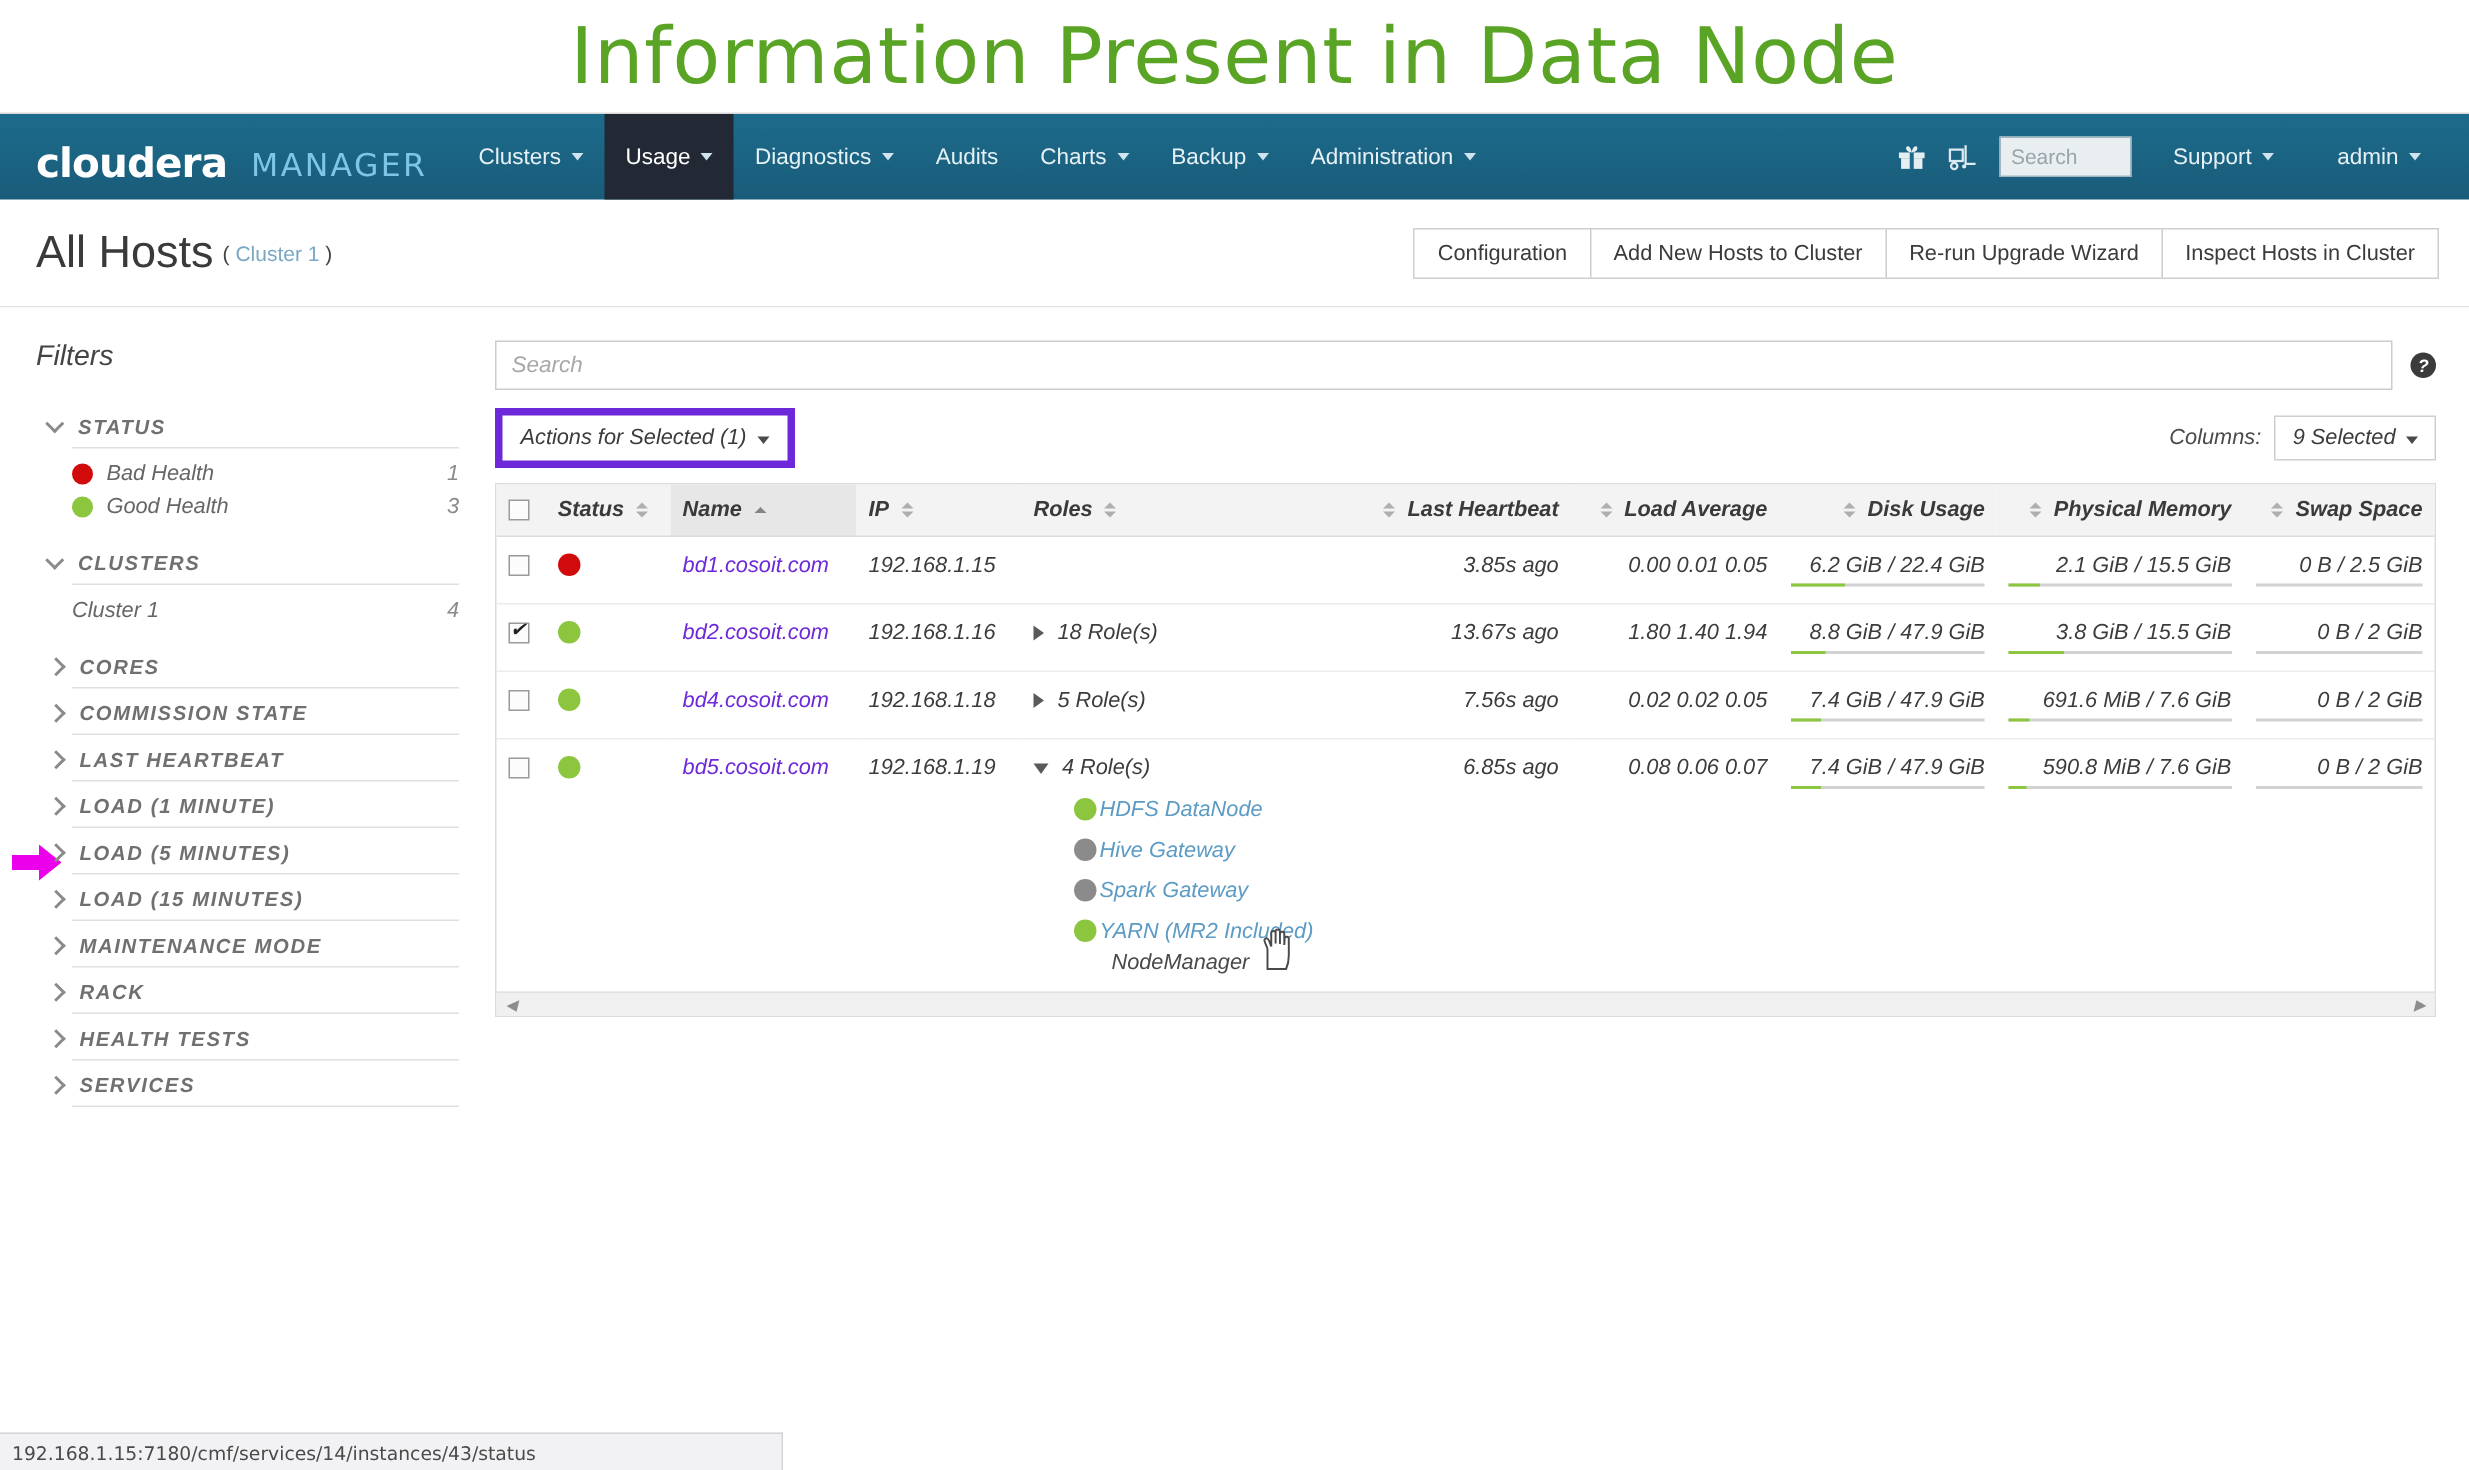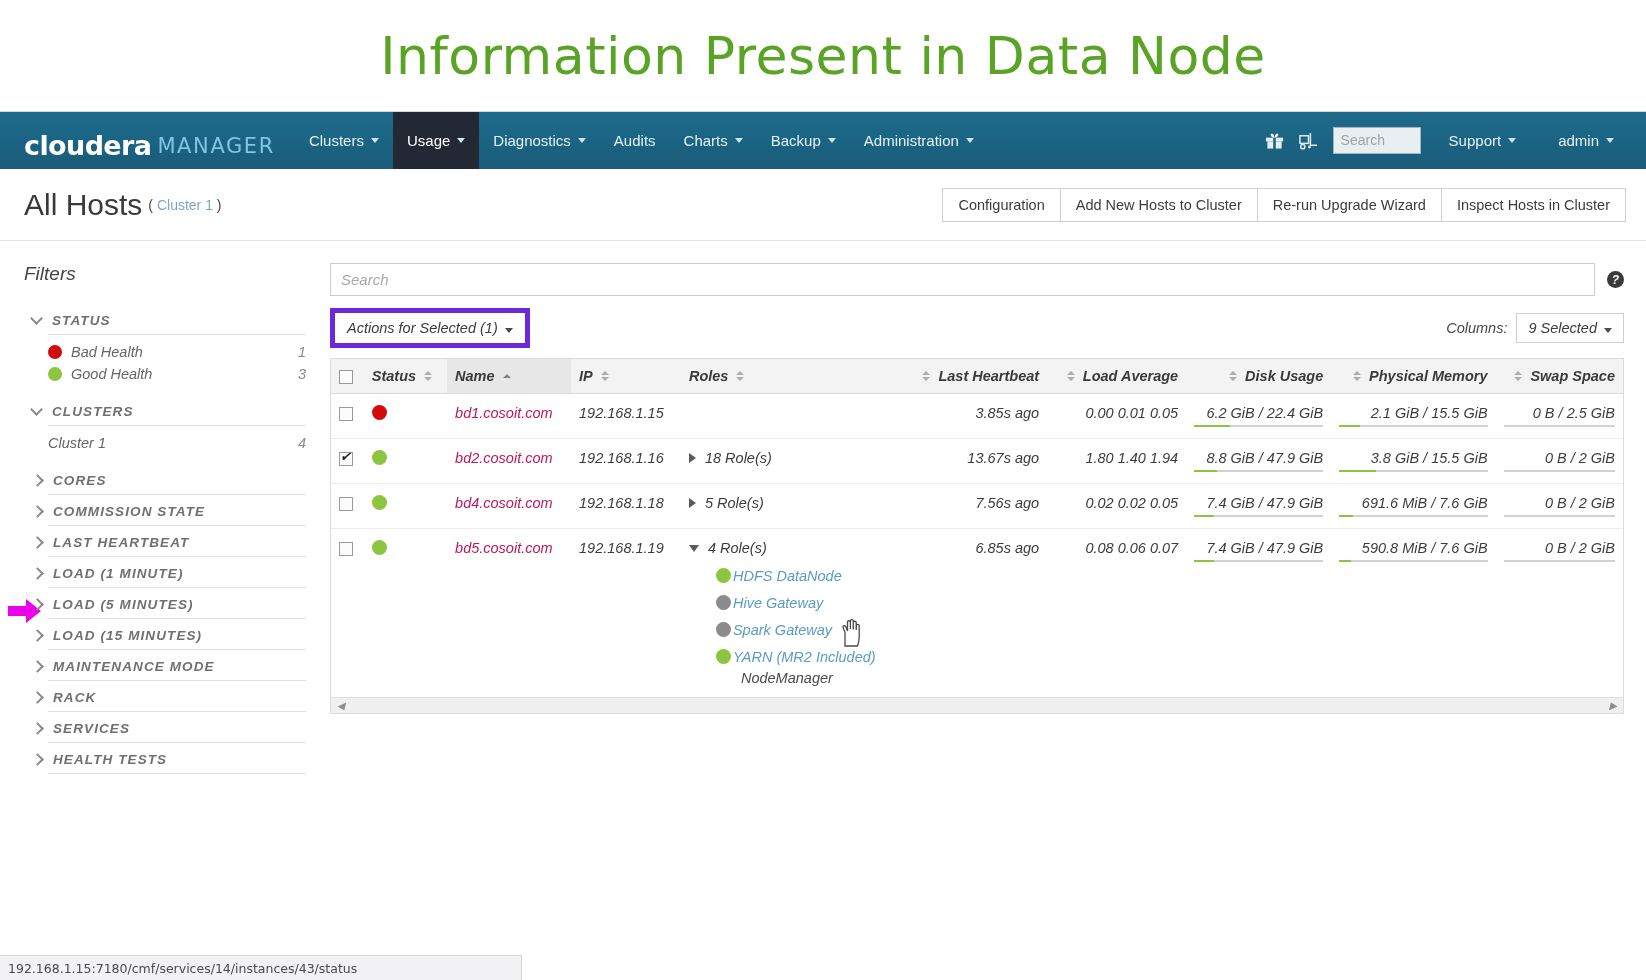--- a/index.html
+++ b/index.html
@@ -5,21 +5,21 @@
   * { box-sizing: border-box; margin: 0; padding: 0; }
   html, body {
     width: 1646px; height: 980px;
     background: #ffffff;
     font-family: "Liberation Sans", sans-serif;
     overflow: hidden;
   }
 
   
   .slide-title-bar {
-    height: 112px;
+    height: 76px;
     background: #ffffff;
     border-bottom: 1px solid #d8d8d8;
     display: flex; align-items: center; justify-content: center;
   }
   .slide-title {
     font-size: 52px;
     color: #5aa425;
     font-family: "DejaVu Sans", sans-serif;
     font-weight: 400;
     letter-spacing: .5px;
@@ -28,21 +28,21 @@
   
   .navbar {
     height: 57px;
     background: linear-gradient(#1d6b8c, #195c79);
     display: flex; align-items: stretch;
     position: relative;
   }
   .brand {
     display: flex; align-items: center;
     padding: 10px 20px 0 24px;
-    gap: 6px;
+    gap: 16px;
   }
   .brand-cloudera {
     color: #ffffff; font-size: 27px; font-weight: bold;
     letter-spacing: -0.6px;
     font-family: "DejaVu Sans", sans-serif;
   }
   .brand-manager {
     color: #7fc6e6; font-size: 21px; letter-spacing: 1.6px;
     font-family: "DejaVu Sans", sans-serif;
   }
@@ -221,21 +221,21 @@
 
   table.hosts tbody td {
     border-bottom: 1px solid #ececec;
     font-size: 14.5px;
     color: #3c3c3c;
     padding: 11px 8px;
     vertical-align: top;
   }
   table.hosts tbody tr:last-child td { border-bottom: none; }
   td.num { text-align: right; white-space: nowrap; }
-  .hostlink { color: #be185d; cursor: pointer; }
+  .hostlink { color: #6d28d9; cursor: pointer; }
   .status-dot { width: 15px; height: 15px; border-radius: 50%; display: inline-block; }
   .cb {
     width: 14px; height: 14px; border: 1px solid #9a9a9a;
     background: #fcfcfc; display: inline-block; position: relative;
     cursor: pointer; vertical-align: middle;
   }
   .cb.checked::after {
     content: "✔"; position: absolute; left: 0px; top: -4px;
     font-size: 13px; color: #222;
   }
@@ -463,28 +463,28 @@
         <div class="facet" style="position: relative;">
           <div class="facet-head">
             <i class="chev right"></i>
             <span class="facet-label">RACK</span>
           </div>
           <div class="facet-rule"></div>
         </div>
         <div class="facet" style="position: relative;">
           <div class="facet-head">
             <i class="chev right"></i>
+            <span class="facet-label">HEALTH TESTS</span>
+          </div>
+          <div class="facet-rule"></div>
+        </div>
+        <div class="facet" style="position: relative;">
+          <div class="facet-head">
+            <i class="chev right"></i>
             <span class="facet-label">SERVICES</span>
-          </div>
-          <div class="facet-rule"></div>
-        </div>
-        <div class="facet" style="position: relative;">
-          <div class="facet-head">
-            <i class="chev right"></i>
-            <span class="facet-label">HEALTH TESTS</span>
           </div>
           <div class="facet-rule"></div>
         </div>
       </div>
   </div>
 
   <div class="main">
     <div class="search-row">
       <div class="big-search">Search</div>
       <div class="help-icon">?</div>

